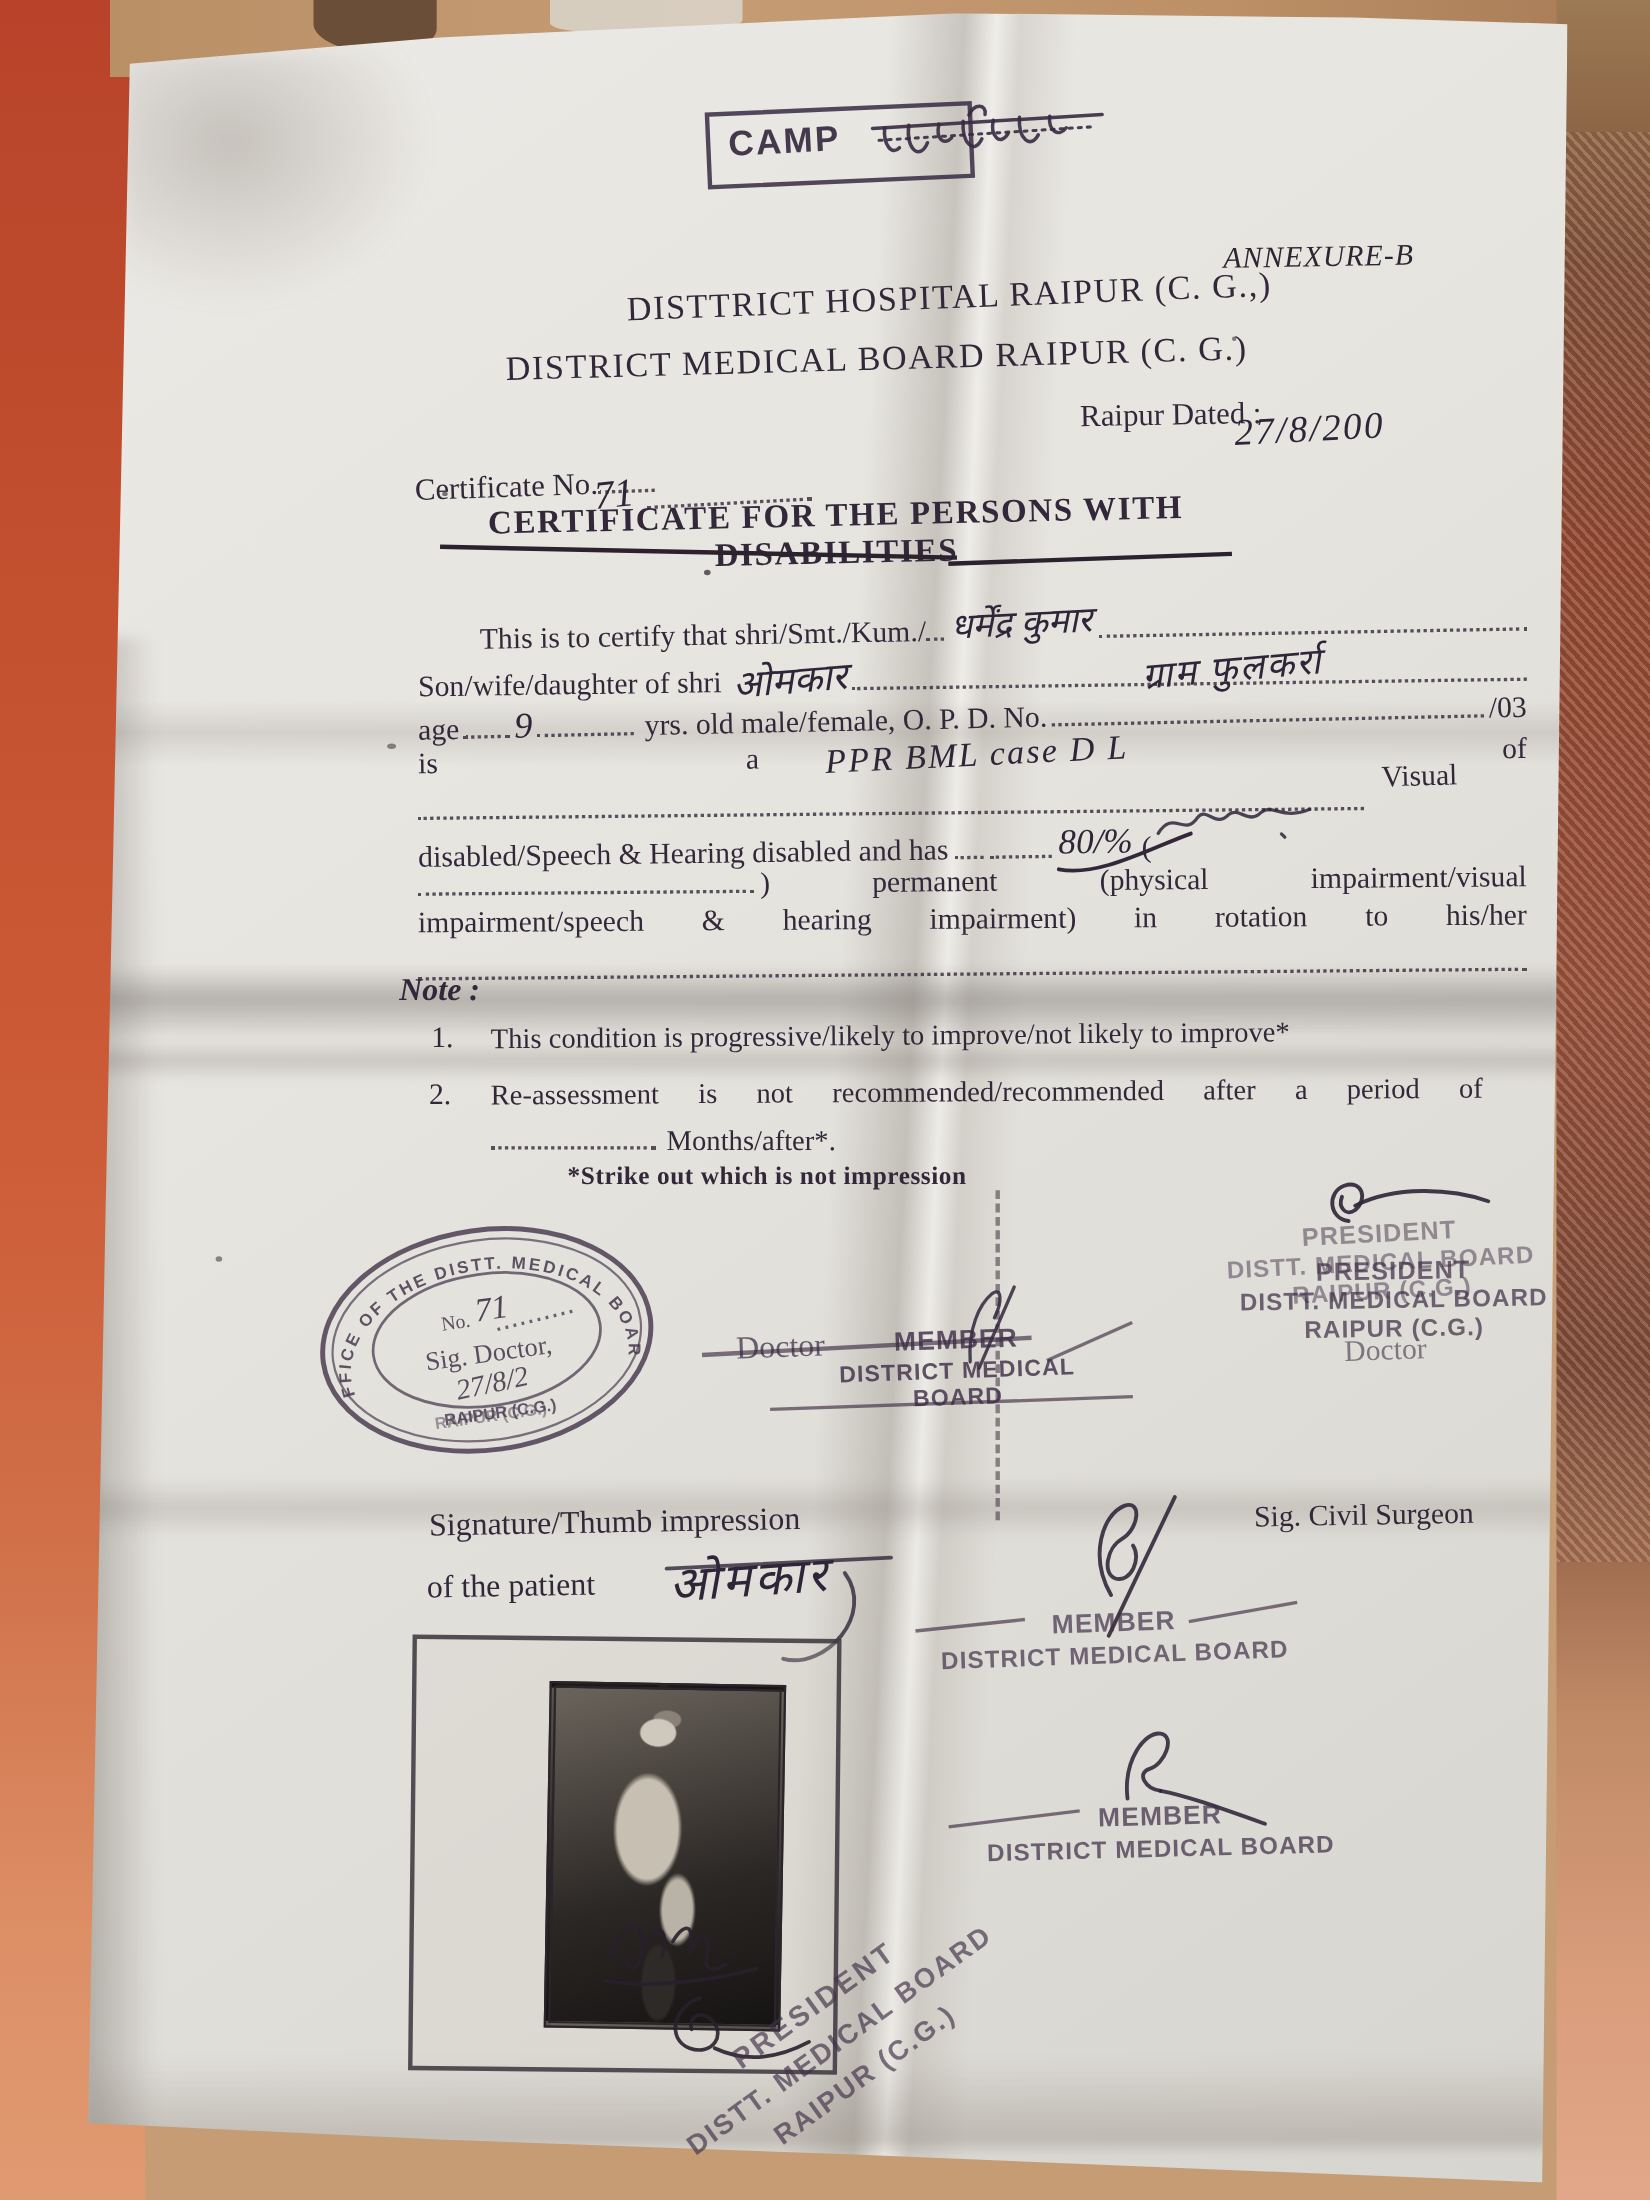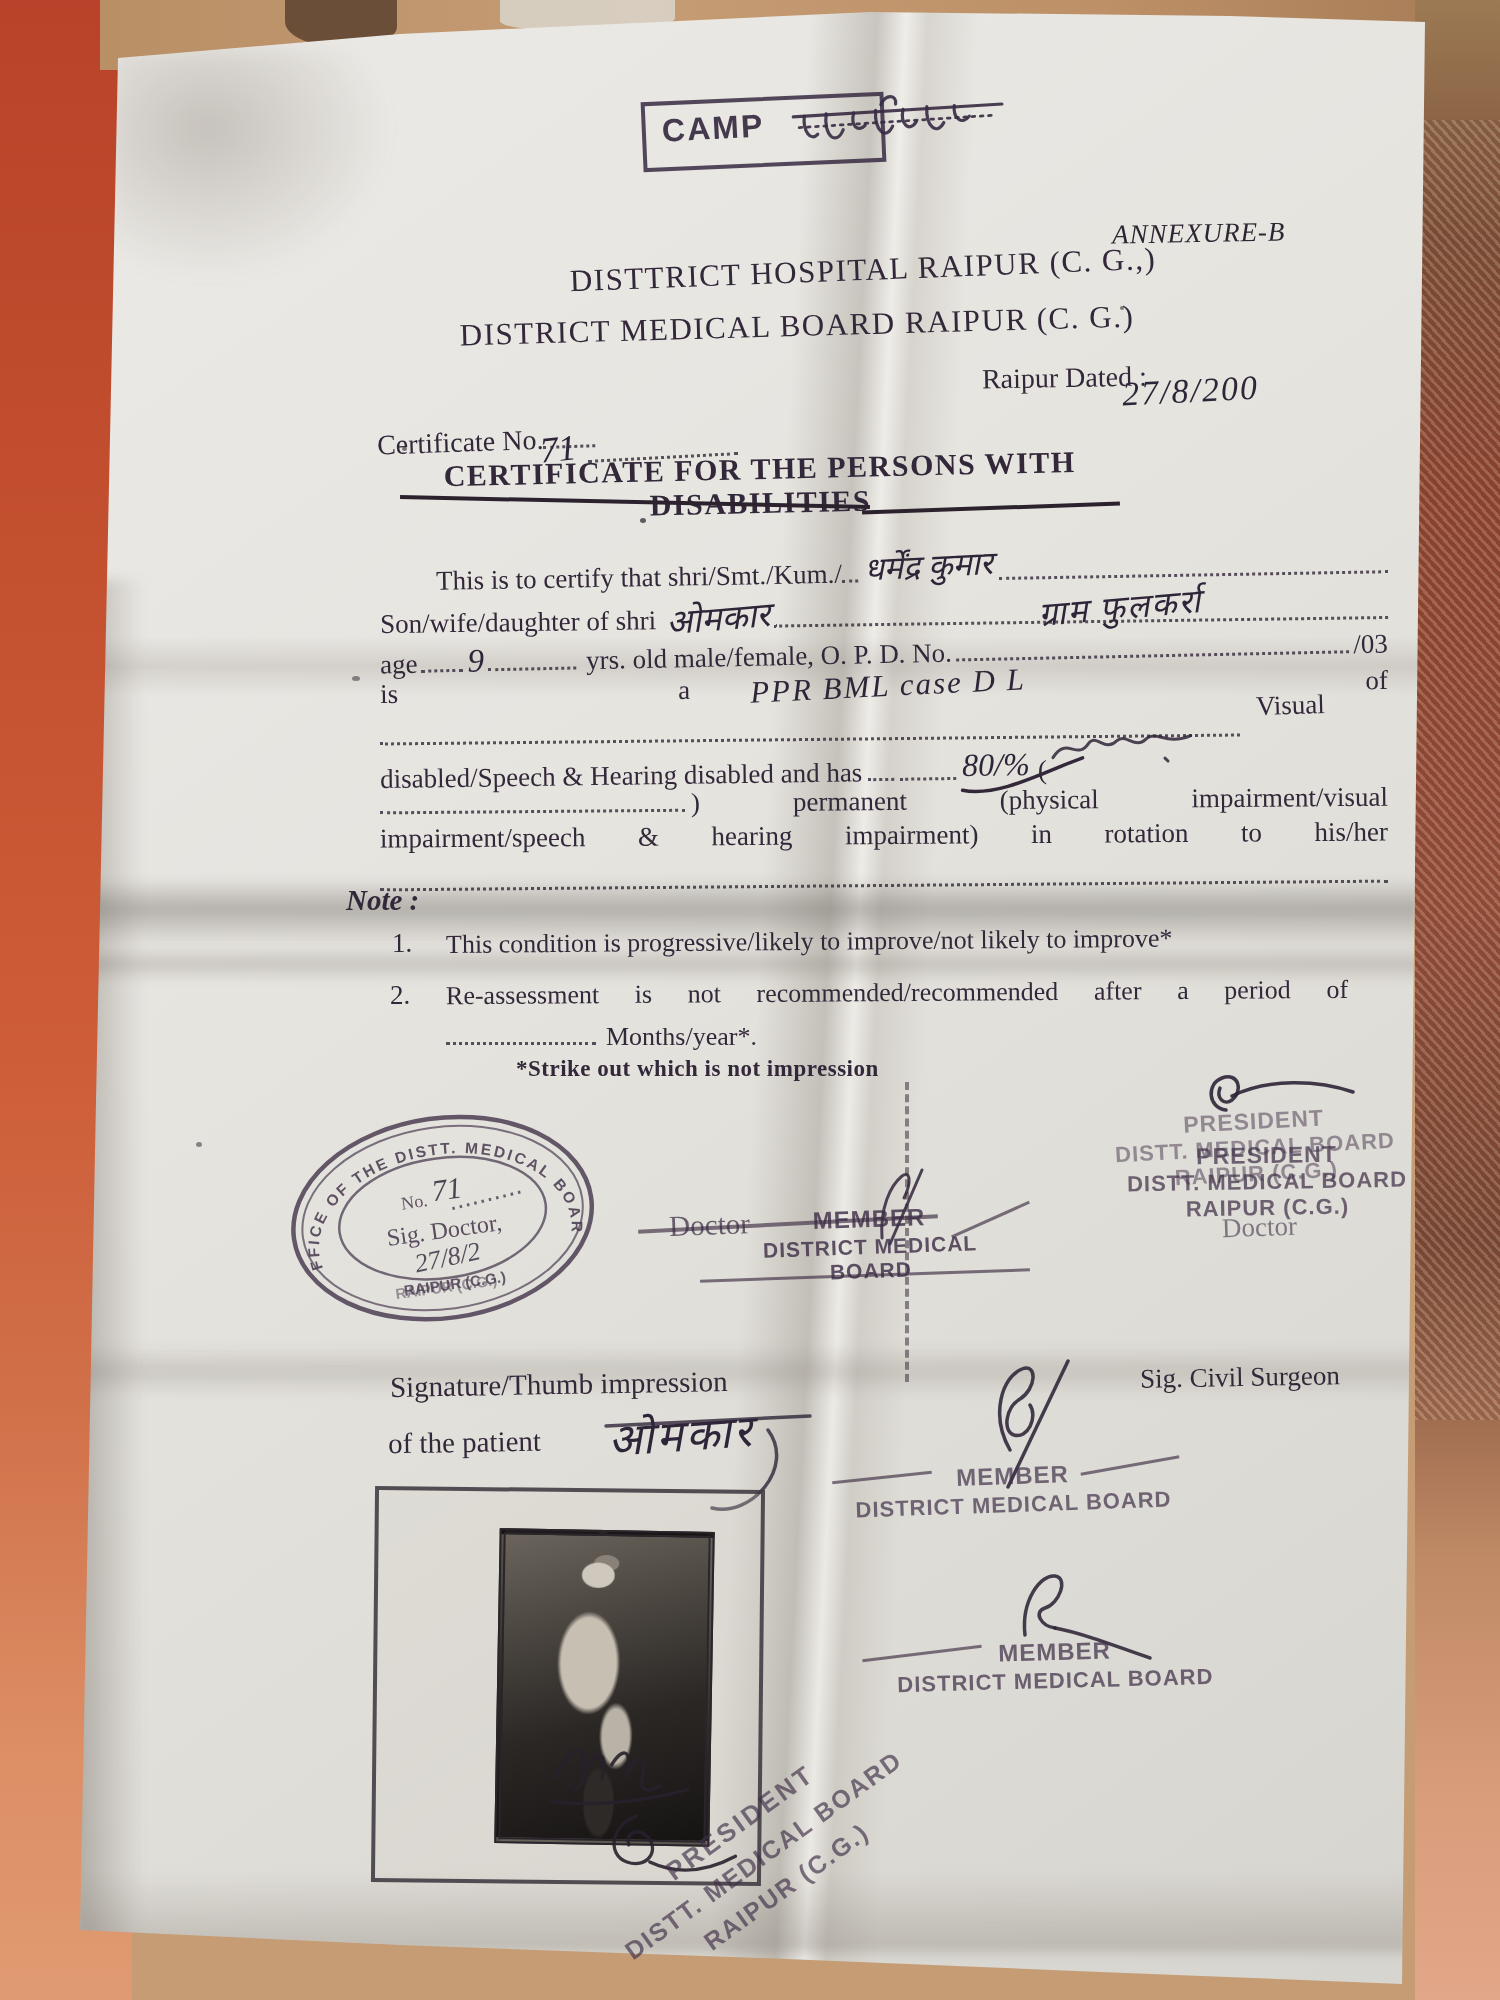--- a/index.html
+++ b/index.html
@@ -138,31 +138,31 @@
 
 <div class="abs ser ink line" style="left:380px;top:782px;width:1008px;font-size:27px;transform:rotate(-0.5deg);">
   <span class="dots" style="width:305px;margin-right:6px;"></span>
   <span class="jl" style="flex:1;display:block;">) permanent (physical impairment/visual</span>
 </div>
 
 <div class="abs ser ink jl" style="left:380px;top:820px;width:1008px;font-size:27px;transform:rotate(-0.4deg);">impairment/speech &amp; hearing impairment) in rotation to his/her</div>
 
 <div class="abs" style="left:380px;top:884px;width:1008px;border-bottom:3px dotted rgba(51,40,58,.8);transform:rotate(-0.5deg);"></div>
 
-<div class="abs ser ink" style="left:346px;top:884px;font-size:29px;font-weight:bold;font-style:italic;">Note :</div>
+<div class="abs ser ink" style="left:363px;top:884px;font-size:29px;font-weight:bold;font-style:italic;">Note :</div>
 
 <div class="abs ser ink" style="left:392px;top:928px;font-size:27px;">1.</div>
 <div class="abs ser ink" style="left:446px;top:926px;width:905px;font-size:26px;transform:rotate(-0.5deg);">This condition is progressive/likely to improve/not likely to improve*</div>
 
 <div class="abs ser ink" style="left:390px;top:980px;font-size:27px;">2.</div>
 <div class="abs ser ink jl" style="left:446px;top:978px;width:902px;font-size:26px;transform:rotate(-0.4deg);">Re-assessment is not recommended/recommended after a period of</div>
 
 <div class="abs ser ink line" style="left:446px;top:1018px;font-size:26px;">
   <span class="dots" style="width:150px;margin-right:10px;"></span>
-  <span>Months/year*.</span>
+  <span>Months/after*.</span>
 </div>
 
 <div class="abs ser ink" style="left:516px;top:1056px;font-size:23px;font-weight:bold;letter-spacing:.5px;">*Strike out which is not impression</div>
 
 <div class="abs" style="left:286px;top:1110px;transform:rotate(-8deg);opacity:.92;">
   <svg width="315" height="218" viewBox="0 0 315 218" fill="none">
     <ellipse cx="157" cy="108" rx="150" ry="100" stroke="rgba(62,47,70,.85)" stroke-width="4.5"></ellipse>
     <ellipse cx="157" cy="108" rx="141" ry="91" stroke="rgba(62,47,70,.7)" stroke-width="2"></ellipse>
     <ellipse cx="157" cy="108" rx="104" ry="60" stroke="rgba(62,47,70,.75)" stroke-width="2.5"></ellipse>
     <path id="rimArc" d="M 32,142 A 127,83 0 1 1 282,142" fill="none"></path>

